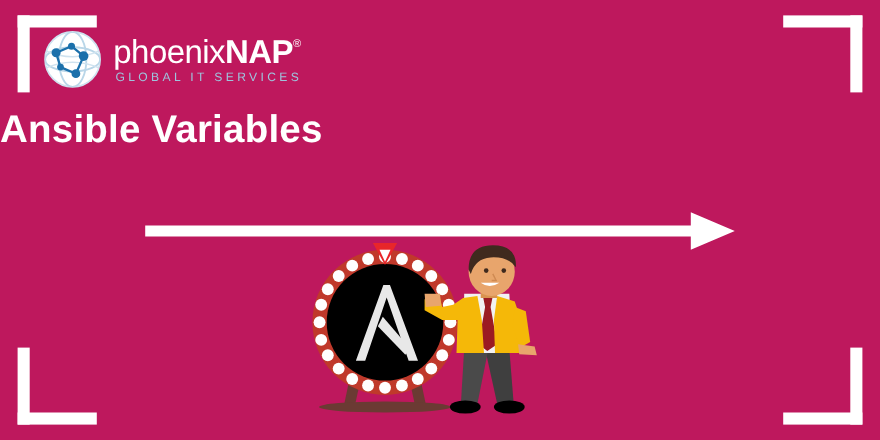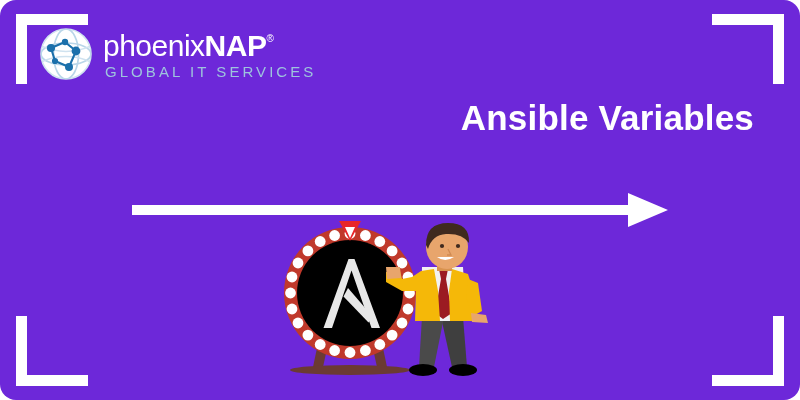--- a/index.html
+++ b/index.html
@@ -6,23 +6,22 @@
   html, body {
     margin: 0;
     padding: 0;
     background: #ffffff;
   }
   #banner {
     position: relative;
     width: 800px;
     height: 400px;
     overflow: hidden;
-    background: #6d28d9;
+    background: #be185d;
     font-family: "Liberation Sans", sans-serif;
-    border-radius: 16px;
   }
 
   
   .bracket {
     position: absolute;
     width: 72px;
     height: 70px;
     box-sizing: border-box;
   }
   .bracket-tl { top: 14px;  left: 16px;  border-top: 11px solid #ffffff; border-left: 11px solid #ffffff; }
@@ -45,36 +44,35 @@
     font-size: 30px;
     letter-spacing: -0.5px;
     color: #ffffff;
     white-space: nowrap;
     line-height: 1;
   }
   #logo-wordmark .lw-light { font-weight: 400; }
   #logo-wordmark .lw-bold  { font-weight: 700; }
   #logo-wordmark .lw-reg   { font-size: 10px; vertical-align: 14px; font-weight: 400; }
   #logo-tagline {
-    font-size: 15px;
+    font-size: 11px;
     font-weight: 400;
     letter-spacing: 3.05px;
     color: #9ec4dd;
     white-space: nowrap;
     margin-top: 3px;
     padding-left: 2px;
   }
 
   
   #title {
     position: absolute;
     left: 0;
     right: 46px;
     top: 98px;
-    text-align: right;
     color: #ffffff;
     font-size: 35px;
     font-weight: 700;
     line-height: 1.17;
     letter-spacing: 0.2px;
   }
   #title .tline { display: block; white-space: nowrap; }
 
   
   #arrow { position: absolute; left: 130px; top: 192px; display: block; }

